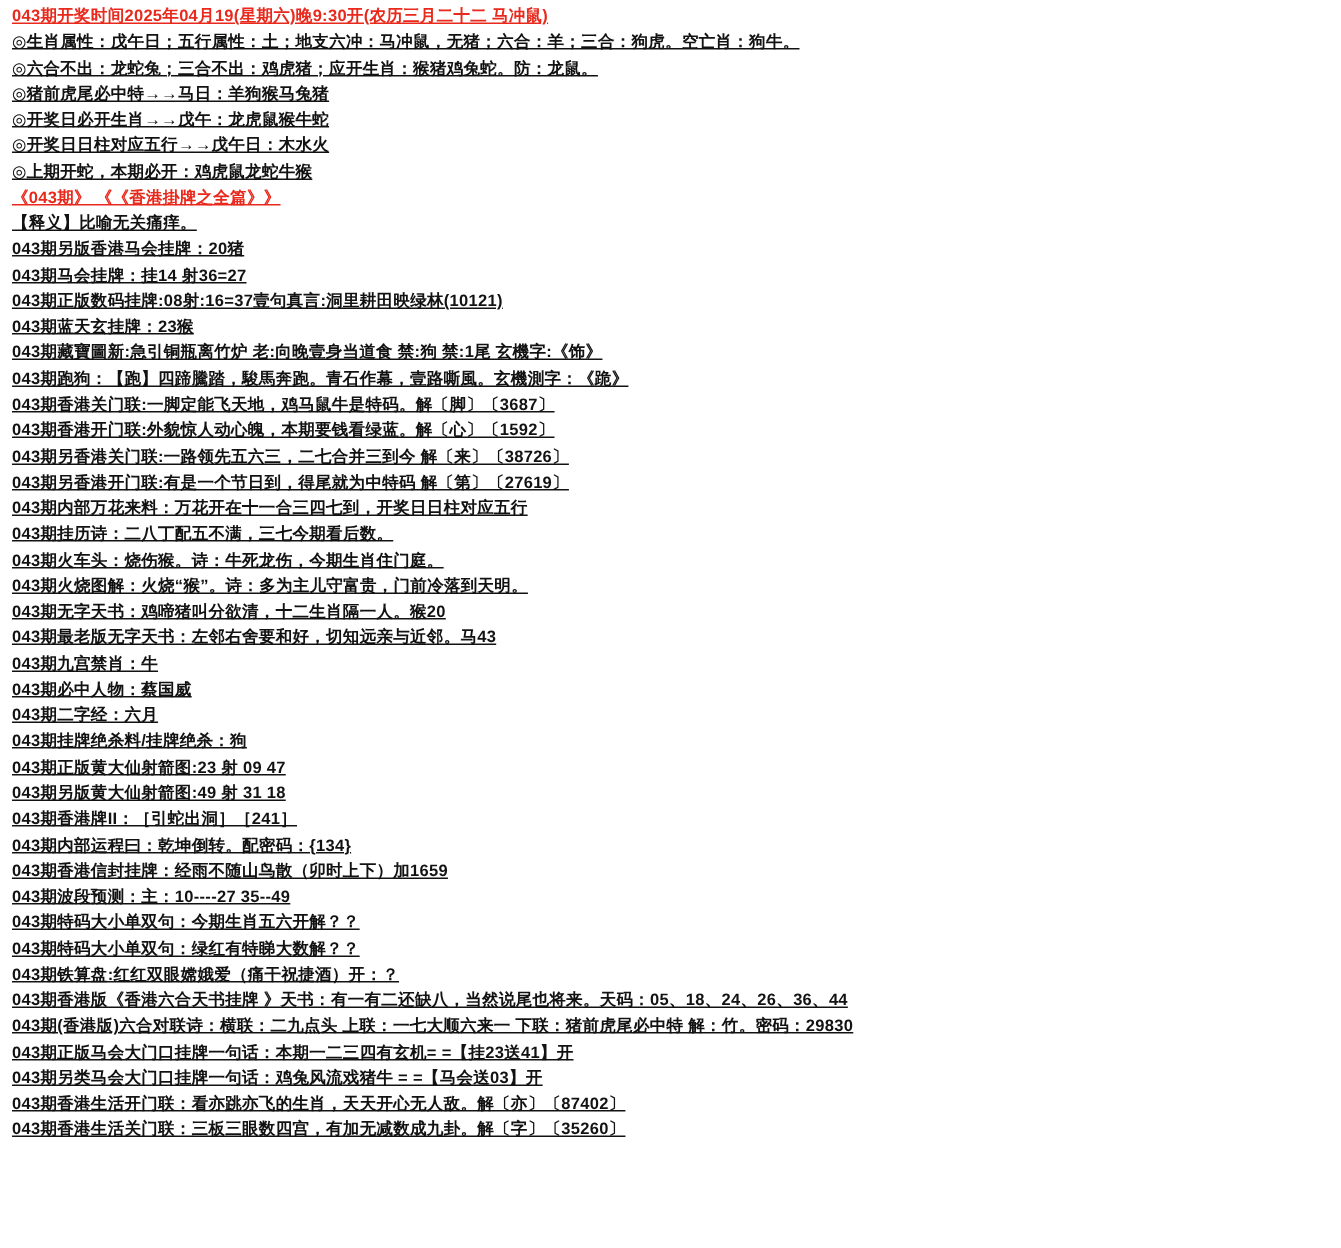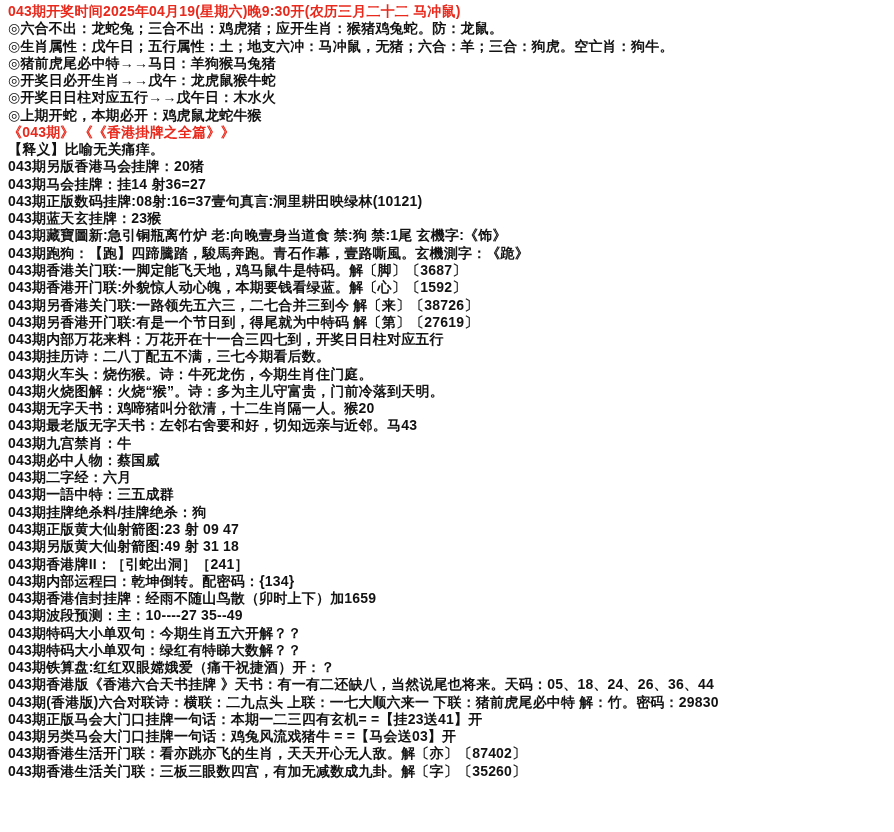--- a/index.html
+++ b/index.html
@@ -4,37 +4,38 @@
 <style>
   :root { --accent-red: #e8291c; --ink: #121212; --paper: #ffffff; }
   * { box-sizing: border-box; }
   html, body { margin: 0; padding: 0; background: var(--paper); }
   body {
     width: 894px; height: 832px; overflow: hidden;
     font-family: "Liberation Sans", "DejaVu Sans", sans-serif;
   }
   .page { padding: 3px 0 0 8px; }
   .line {
-    font-size: 14px;
+    font-size: 11px;
     font-weight: bold;
     line-height: 17.27px;
     height: 17.27px;
     color: var(--ink);
     white-space: nowrap;
     letter-spacing: 0.2px;
+    text-decoration: underline;
   }
   .red { color: var(--accent-red); }
 </style>
 </head>
 <body>
 
 <main class="page">
   <div class="line red">043期开奖时间2025年04月19(星期六)晚9:30开(农历三月二十二 马冲鼠)</div>
+  <div class="line">◎生肖属性：戊午日；五行属性：土；地支六冲：马冲鼠，无猪；六合：羊；三合：狗虎。空亡肖：狗牛。</div>
   <div class="line">◎六合不出：龙蛇兔；三合不出：鸡虎猪；应开生肖：猴猪鸡兔蛇。防：龙鼠。</div>
-  <div class="line">◎生肖属性：戊午日；五行属性：土；地支六冲：马冲鼠，无猪；六合：羊；三合：狗虎。空亡肖：狗牛。</div>
   <div class="line">◎猪前虎尾必中特→→马日：羊狗猴马兔猪</div>
   <div class="line">◎开奖日必开生肖→→戊午：龙虎鼠猴牛蛇</div>
   <div class="line">◎开奖日日柱对应五行→→戊午日：木水火</div>
   <div class="line">◎上期开蛇，本期必开：鸡虎鼠龙蛇牛猴</div>
   <div class="line red">《043期》 《《香港掛牌之全篇》》</div>
   <div class="line">【释义】比喻无关痛痒。</div>
   <div class="line">043期另版香港马会挂牌：20猪</div>
   <div class="line">043期马会挂牌：挂14 射36=27</div>
   <div class="line">043期正版数码挂牌:08射:16=37壹句真言:洞里耕田映绿林(10121)</div>
   <div class="line">043期蓝天玄挂牌：23猴</div>
@@ -46,21 +47,20 @@
   <div class="line">043期另香港开门联:有是一个节日到，得尾就为中特码 解〔第〕〔27619〕</div>
   <div class="line">043期内部万花来料：万花开在十一合三四七到，开奖日日柱对应五行</div>
   <div class="line">043期挂历诗：二八丁配五不满，三七今期看后数。</div>
   <div class="line">043期火车头：烧伤猴。诗：牛死龙伤，今期生肖住门庭。</div>
   <div class="line">043期火烧图解：火烧“猴”。诗：多为主儿守富贵，门前冷落到天明。</div>
   <div class="line">043期无字天书：鸡啼猪叫分欲清，十二生肖隔一人。猴20</div>
   <div class="line">043期最老版无字天书：左邻右舍要和好，切知远亲与近邻。马43</div>
   <div class="line">043期九宫禁肖：牛</div>
   <div class="line">043期必中人物：蔡国威</div>
   <div class="line">043期二字经：六月</div>
-  <div class="line">043期一語中特：三五成群</div>
   <div class="line">043期挂牌绝杀料/挂牌绝杀：狗</div>
   <div class="line">043期正版黄大仙射箭图:23 射 09 47</div>
   <div class="line">043期另版黄大仙射箭图:49 射 31 18</div>
   <div class="line">043期香港牌II：［引蛇出洞］［241］</div>
   <div class="line">043期内部运程曰：乾坤倒转。配密码：{134}</div>
   <div class="line">043期香港信封挂牌：经雨不随山鸟散（卯时上下）加1659</div>
   <div class="line">043期波段预测：主：10----27 35--49</div>
   <div class="line">043期特码大小单双句：今期生肖五六开解？？</div>
   <div class="line">043期特码大小单双句：绿红有特睇大数解？？</div>
   <div class="line">043期铁算盘:红红双眼嫦娥爱（痛干祝捷酒）开：？</div>

